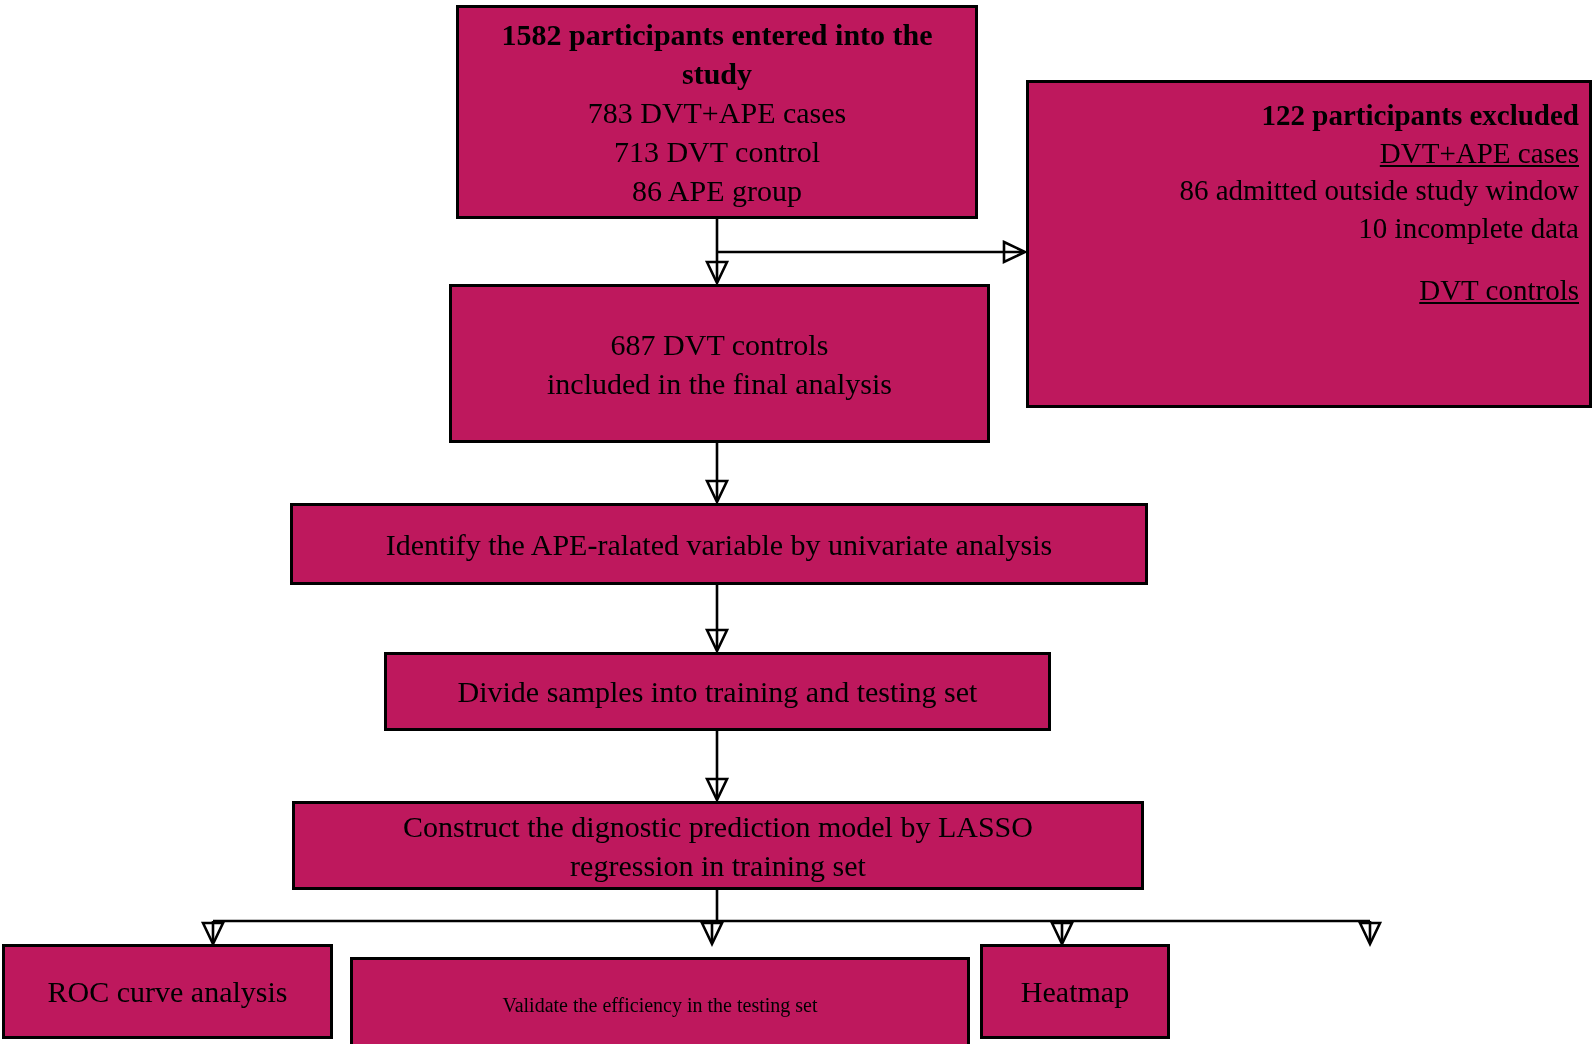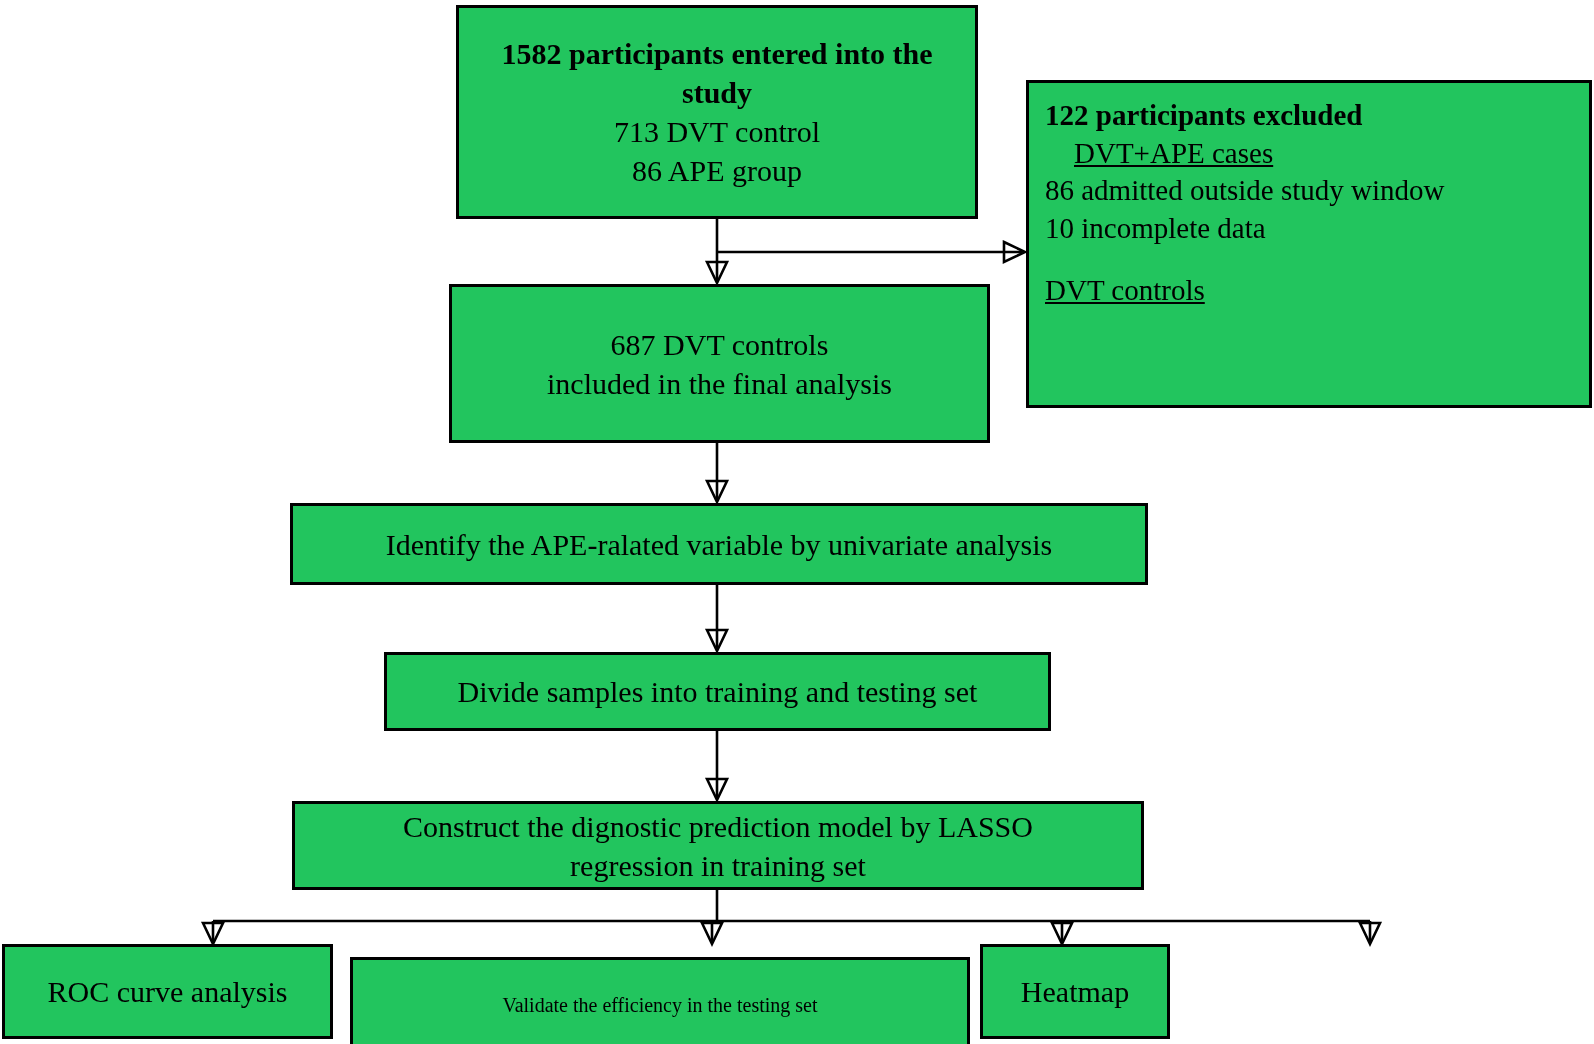--- a/index.html
+++ b/index.html
@@ -13,41 +13,41 @@
     height: 1044px;
     background: #ffffff;
     font-family: "Liberation Serif", "DejaVu Serif", serif;
     color: #000000;
     overflow: hidden;
   }
   .node {
     position: absolute;
     box-sizing: border-box;
     border: 3px solid #000000;
-    background: #22c55e;
+    background: #be185d;
     display: flex;
     align-items: center;
     justify-content: center;
     text-align: center;
     line-height: 1.30;
   }
   .node .inner {
     width: 100%;
     padding: 0 10px;
     box-sizing: border-box;
   }
   .t-lead {
     font-weight: bold;
   }
   .u-head {
     text-decoration: underline;
     text-underline-offset: 2px;
   }
   .left-align .inner {
-    text-align: left;
+    text-align: right;
     padding-left: 16px;
   }
   .spacer {
     display: block;
     height: 0.85em;
   }
   svg.edges {
     position: absolute;
     left: 0;
     top: 0;
@@ -98,20 +98,21 @@
     <polygon points="702,923 712,944 722,923"></polygon>
     <line x1="1062" y1="921" x2="1062" y2="943"></line>
     <polygon points="1052,923 1062,944 1072,923"></polygon>
     <line x1="1370" y1="921" x2="1370" y2="943"></line>
     <polygon points="1360,923 1370,944 1380,923"></polygon>
   </svg>
 
   <div class="node" style="left:456px; top:5px; width:522px; height:214px; font-size:30px;">
     <div class="inner">
       <div class="t-lead">1582 participants entered into the study</div>
+      <div>783 DVT+APE cases</div>
       <div>713 DVT control</div>
       <div>86 APE group</div>
     </div>
   </div>
 
   <div class="node left-align" style="left:1026px; top:80px; width:566px; height:328px; font-size:29px; align-items:flex-start;">
     <div class="inner" style="padding-top:14px;">
       <div class="t-lead">122 participants excluded</div>
       <div class="u-head" style="display:inline-block;margin-left:29px;">DVT+APE cases</div>
       <div>86 admitted outside study window</div>

